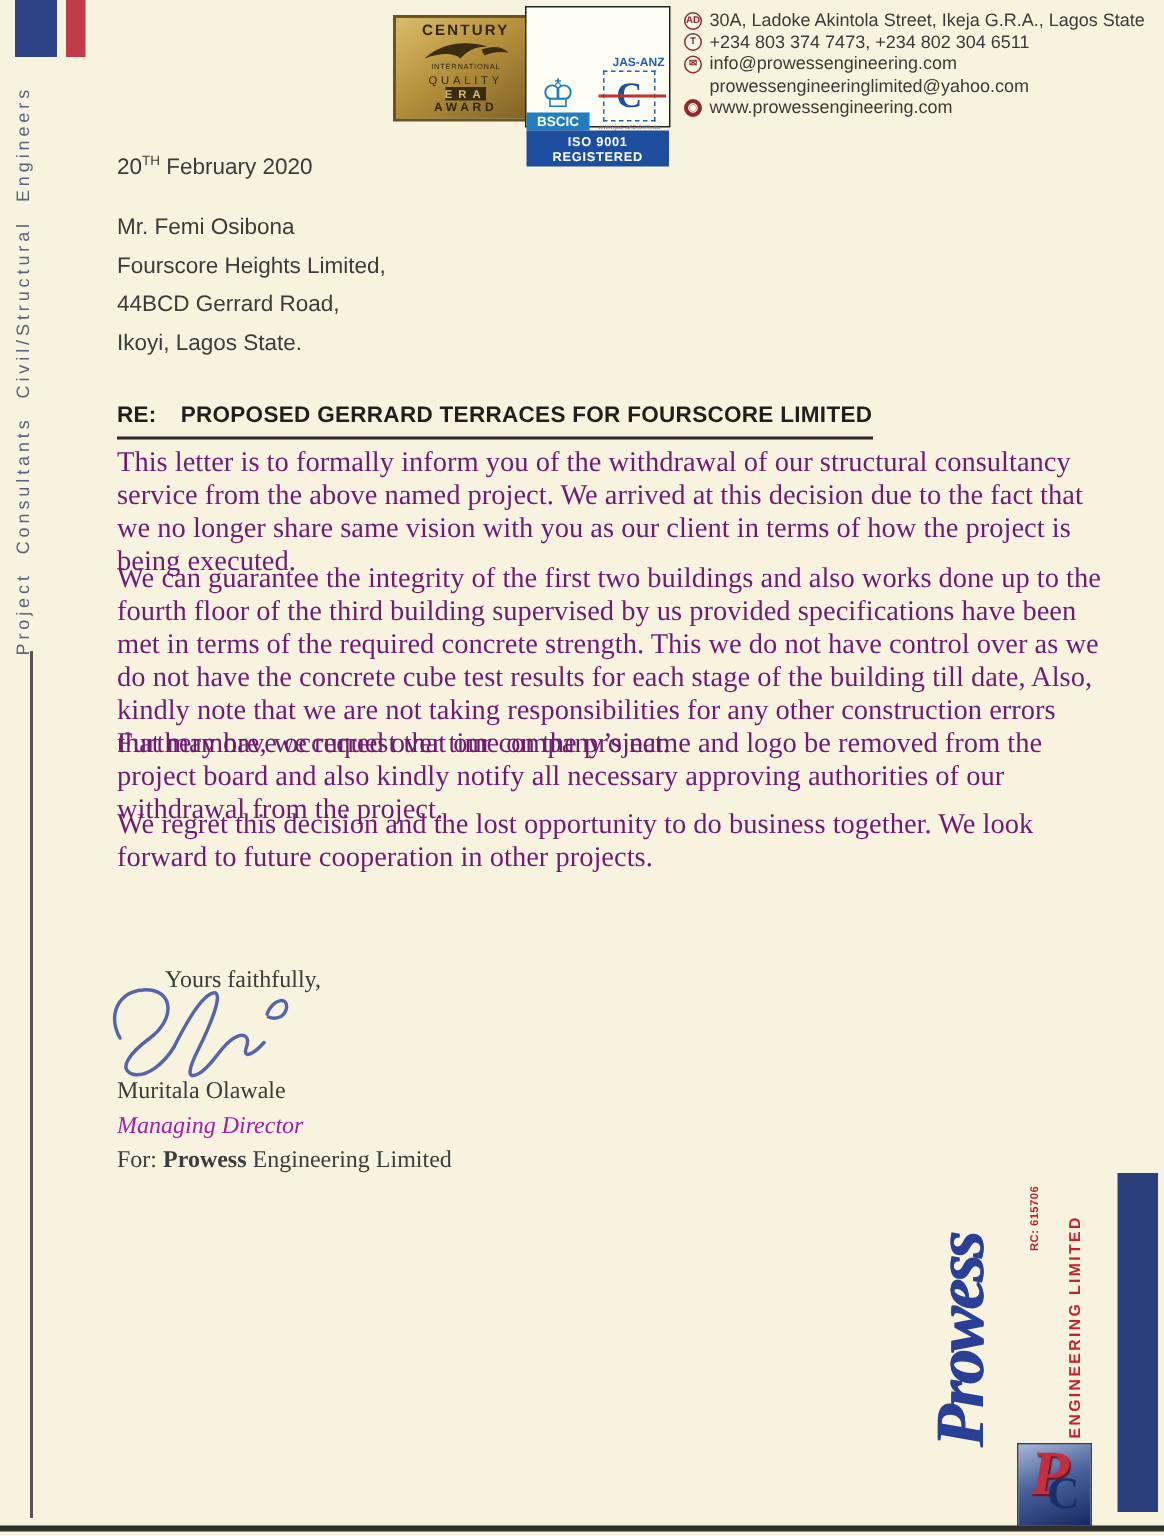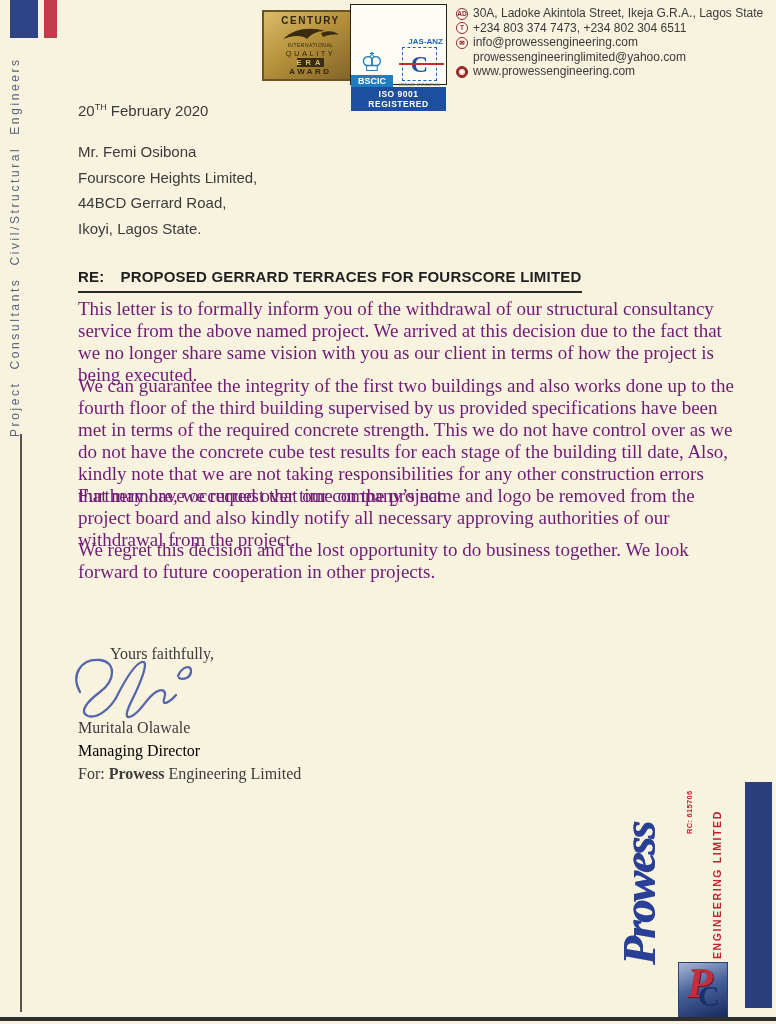--- a/index.html
+++ b/index.html
@@ -72,21 +72,21 @@
   .subject{
     display:inline-block;font-size:15px;font-weight:bold;color:#1f1f1f;
     border-bottom:2px solid #2a2a2a;padding-bottom:6px;letter-spacing:.2px;
   }
   .subject .lbl{margin-right:16px;}
   .para{left:78px;width:658px;font-size:19px;line-height:22px;color:#701a75;}
   .p1{top:298px;} .p2{top:375px;} .p3{top:485px;} .p4{top:539px;}
   .closing{left:78px;top:645px;font-size:16px;color:#3c3c3c;margin-left:32px;}
   .sig{left:66px;top:650px;}
   .signer-name{left:78px;top:719px;font-size:16px;color:#3c3c3c;}
-  .signer-title{left:78px;top:742px;font-size:16px;color:#000000;}
+  .signer-title{left:78px;top:742px;font-size:16px;color:#a21caf;font-style:italic;}
   .for-line{left:78px;top:765px;font-size:16px;color:#3c3c3c;}
 
   
   .rot{transform-origin:left bottom;transform:rotate(-90deg);white-space:nowrap;}
   .rc-number{left:694px;top:825px;width:56px;height:9px;font-size:7.5px;font-weight:bold;color:#c4202f;letter-spacing:.3px;}
   .wordmark{
     left:676px;top:899px;width:177px;height:66px;
     font-family:"Liberation Serif",serif;font-style:italic;font-weight:bold;
     font-size:46px;line-height:60px;color:#2a3f96;letter-spacing:-2px;
     text-shadow:1px 0 0 #2a3f96;

